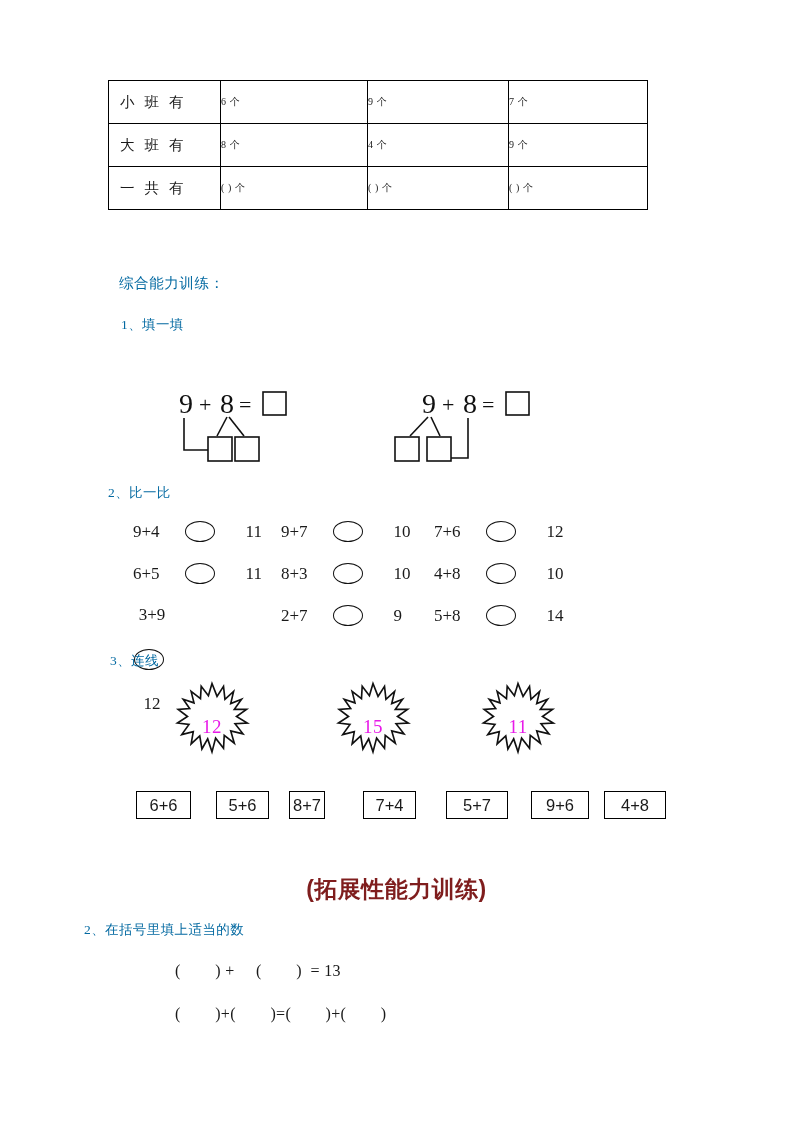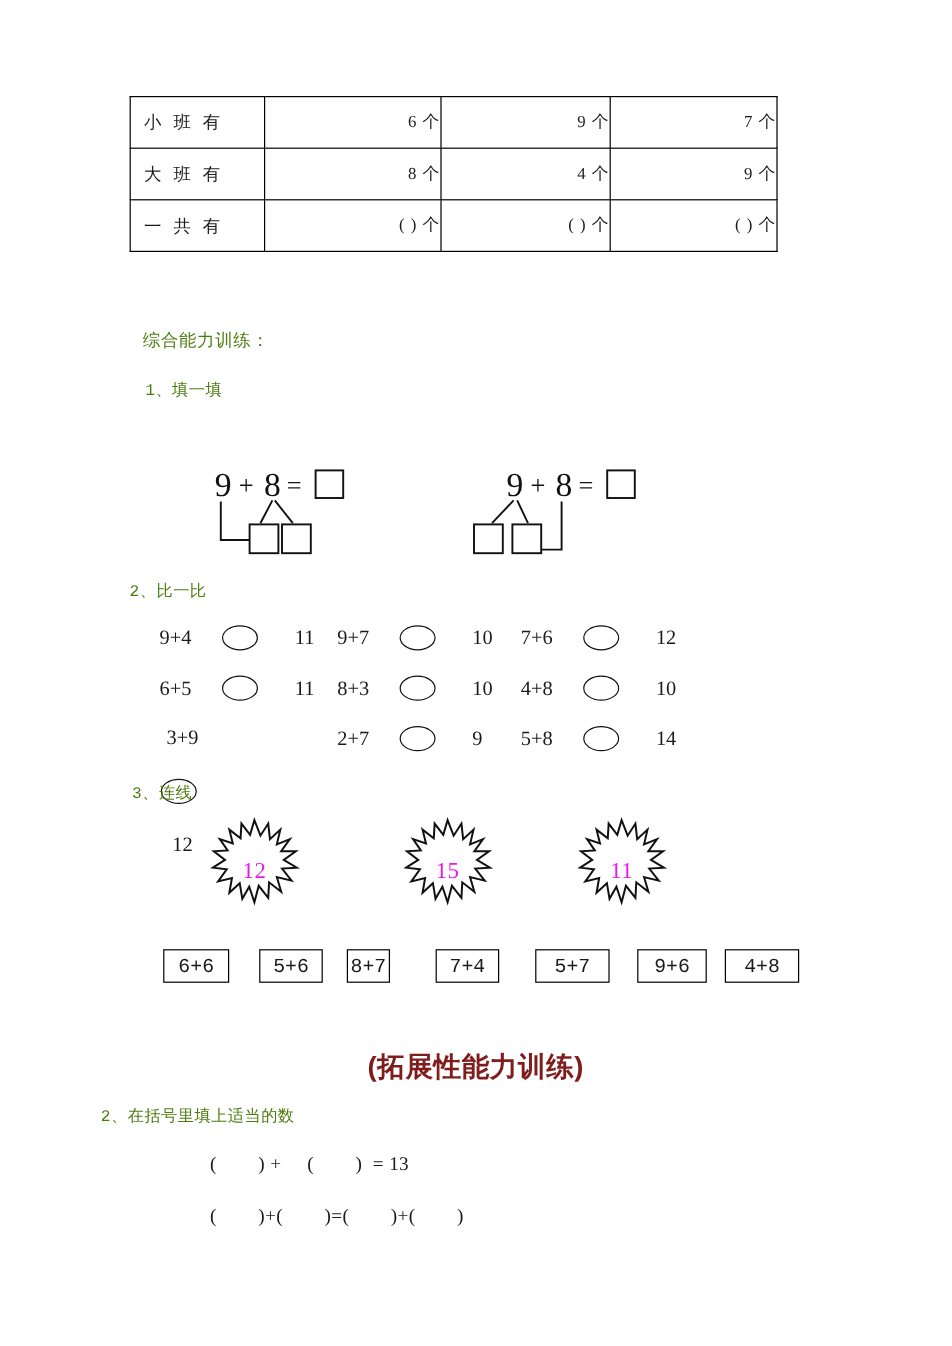--- a/index.html
+++ b/index.html
@@ -30,44 +30,44 @@
     width: 539px;
   }
   table.data-table {
     border-collapse: collapse;
     width: 539px;
     table-layout: fixed;
   }
   table.data-table td {
     border: 1.3px solid #000000;
     height: 42px;
-    text-align: right;
+    text-align: left;
     vertical-align: middle;
-    font-size: 14px;
+    font-size: 10px;
     font-family: "Liberation Serif", "DejaVu Serif", serif;
     letter-spacing: 0.06em;
     padding: 0;
   }
   table.data-table td.lbl {
     text-align: left;
     padding-left: 11px;
     letter-spacing: 0.22em;
     font-size: 14.5px;
   }
   .col-0 { width: 112px; }
   .col-1 { width: 147px; }
   .col-2 { width: 141px; }
   .col-3 { width: 139px; }
 
   
   .txt {
     position: absolute;
-    font-family: Liberation Mono, monospace;
+    font-family: Liberation Serif, serif;
     white-space: pre;
-    color: #4d7c0f;
+    color: #0369a1;
   }
   .sec-heading {
     font-size: 14.5px;
     letter-spacing: 0.04em;
   }
   .num-label {
     font-size: 13.5px;
     letter-spacing: 0.03em;
   }
 
@@ -121,21 +121,21 @@
   
   .expr-box {
     position: absolute;
     border: 1.5px solid #000;
     box-sizing: border-box;
     display: flex;
     align-items: center;
     justify-content: center;
     font-size: 16.5px;
     height: 28px;
-    font-family: Liberation Mono, monospace;
+    font-family: Liberation Sans, sans-serif;
     background: #fff;
   }
 
   
   .big-title {
     position: absolute;
     width: 793px;
     left: 0;
     text-align: center;
     font-size: 23px;

